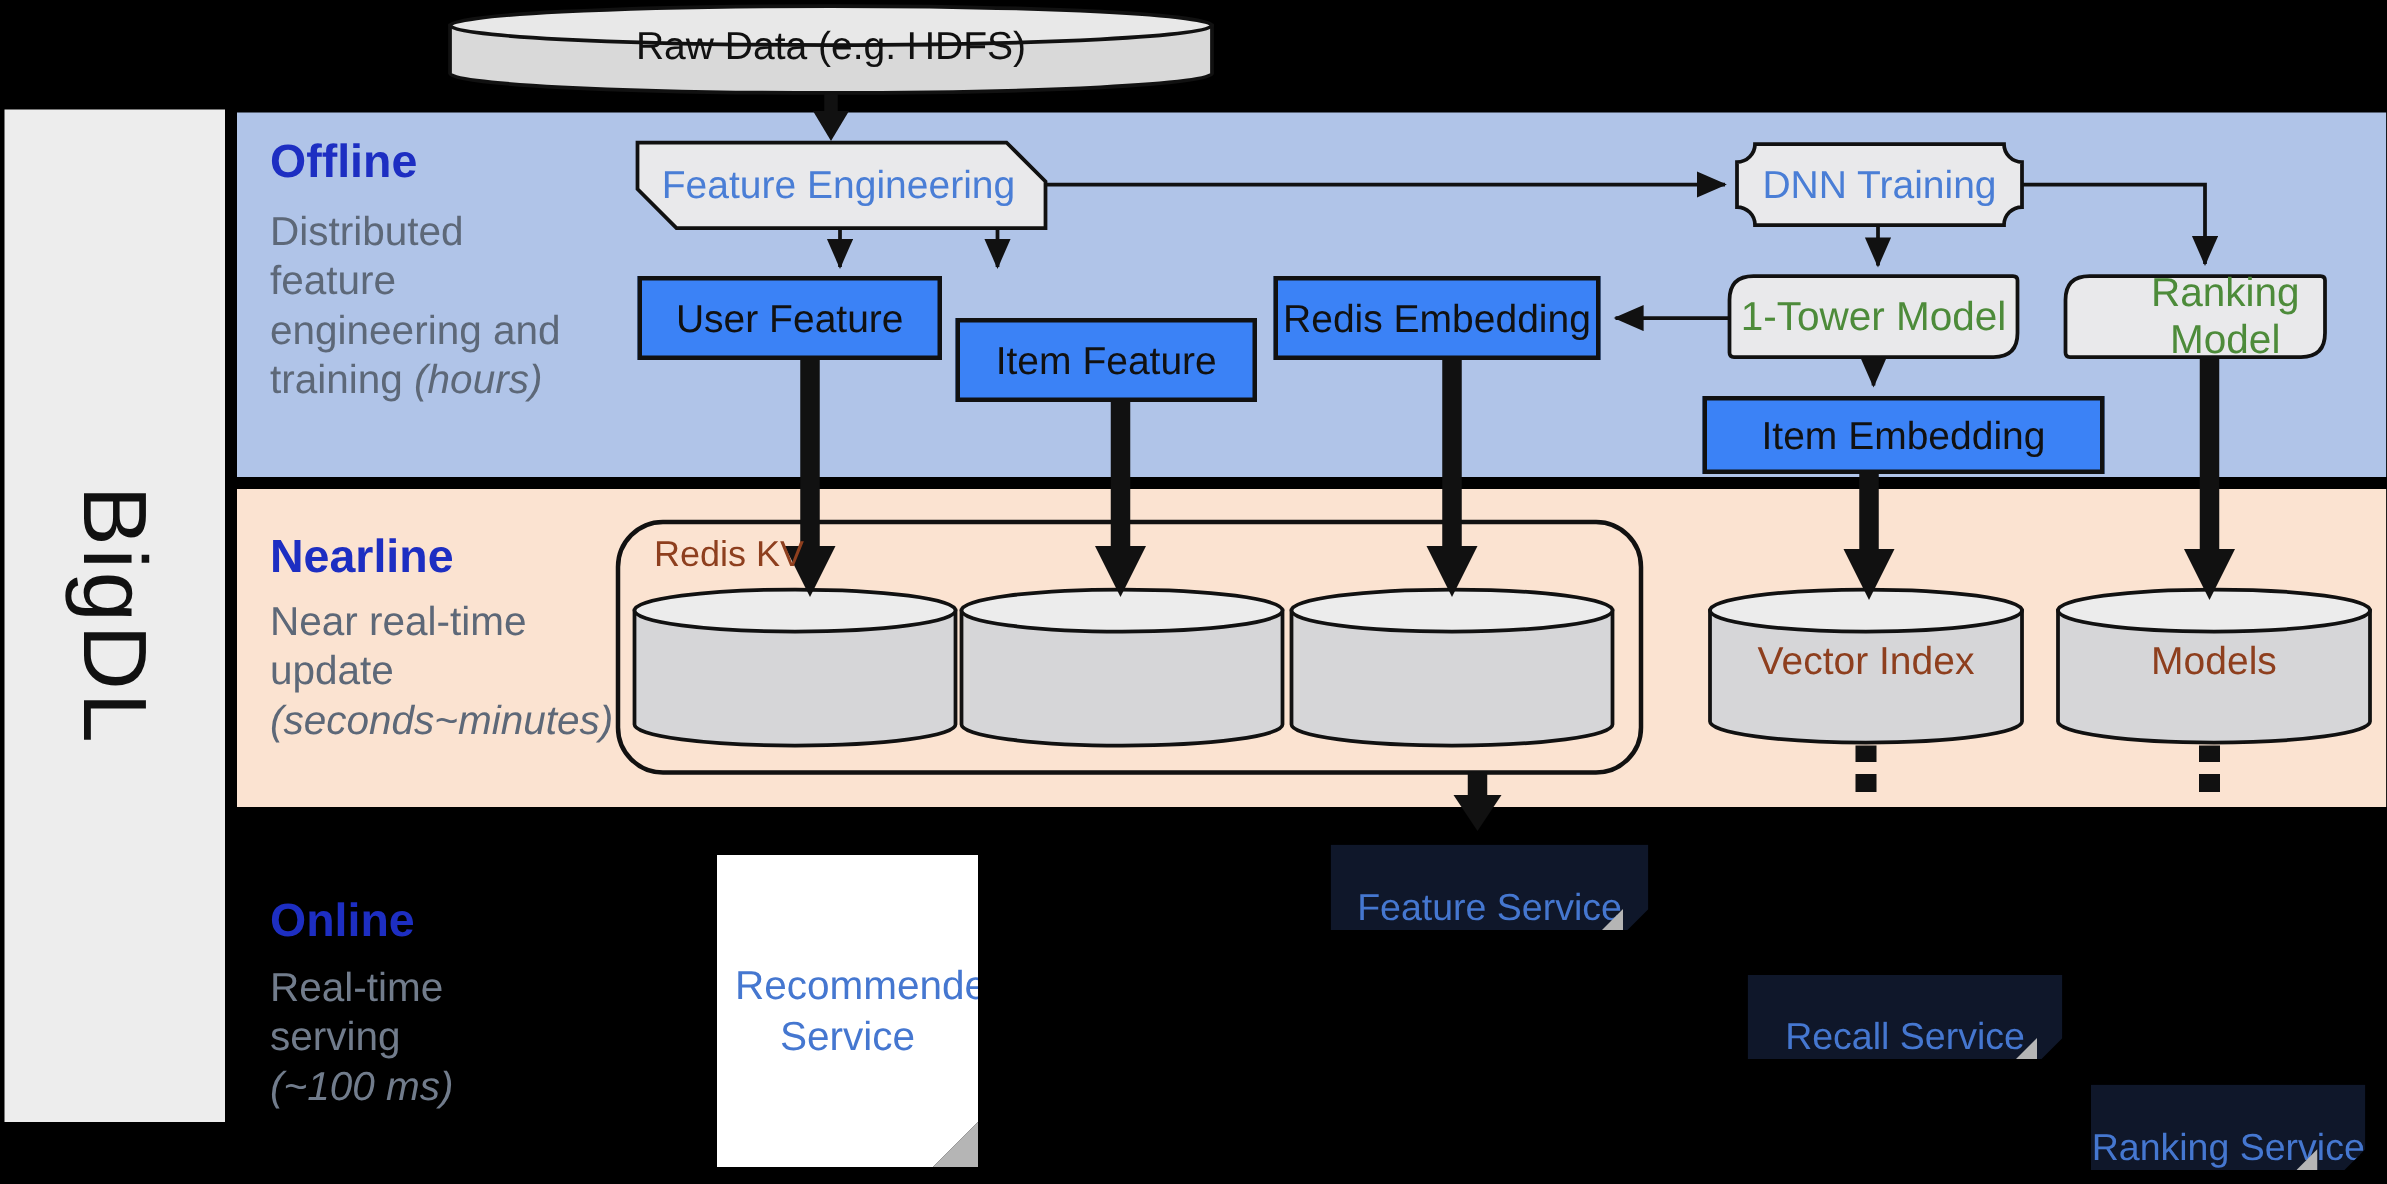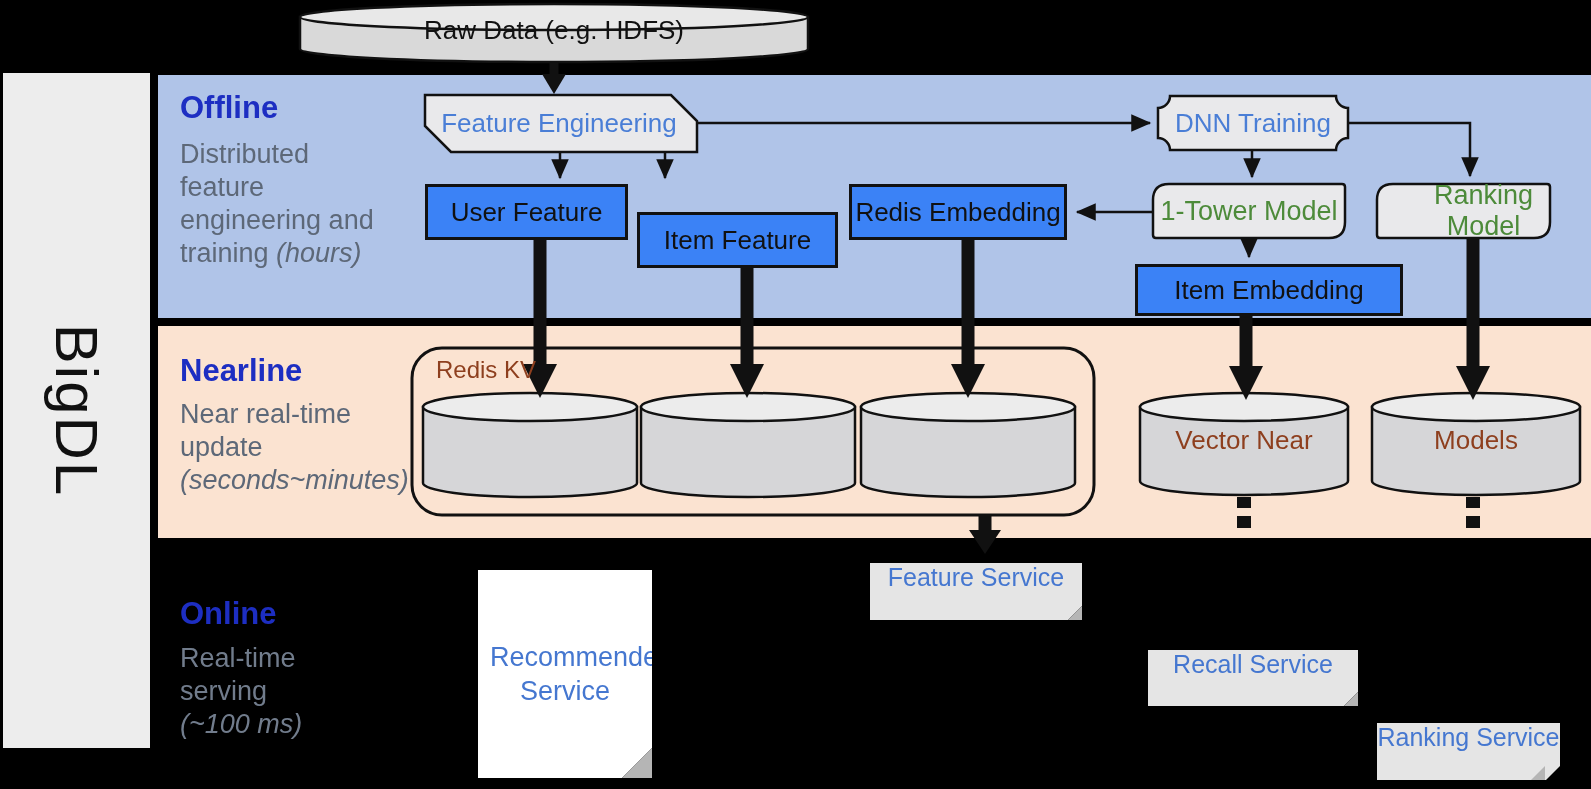--- a/index.html
+++ b/index.html
@@ -22,22 +22,22 @@
   
   .nodelabel{display:flex;align-items:center;justify-content:center;text-align:center;}
   .lbl-blue{color:#4a7ed6;font-size:26px;}
   .lbl-green{color:#4d8b3a;font-size:27px;}
   .lbl-black{color:#111;font-size:26px;}
   .lbl-rust{color:#8e3f1e;font-size:26px;}
   .lbl-rust-sm{color:#8e3f1e;font-size:24px;}
   
   .graybox{background:#3b82f6;border:3px solid #111;box-sizing:border-box;}
   
-  .service{background:#e5e5e5;clip-path:polygon(0 0,100% 0,100% calc(100% - 14px),calc(100% - 14px) 100%,0 100%);
-           display:flex;align-items:flex-start;justify-content:center;}
+  .service{background:#0f172a;clip-path:polygon(0 0,100% 0,100% calc(100% - 14px),calc(100% - 14px) 100%,0 100%);
+           display:flex;align-items:flex-end;justify-content:center;margin-left:17px;}
   .service .txt{color:#4577d0;font-size:25px;}
   .fold-sm{position:absolute;right:0;bottom:0;}
   
   #recommender-doc{background:#fff;clip-path:polygon(0 0,100% 0,100% calc(100% - 30px),calc(100% - 30px) 100%,0 100%);
            display:flex;align-items:center;justify-content:center;text-align:center;}
   #recommender-doc .txt{color:#4577d0;font-size:27px;line-height:34px;width:150px;}
   svg.overlay{position:absolute;left:0;top:0;pointer-events:none;}
 </style>
 </head>
 <body>
@@ -173,21 +173,21 @@
   </div>
 
   <div class="abs nodelabel graybox" style="left:1135px;top:264px;width:268px;height:52px;">
     <span class="lbl-black">Item Embedding</span>
   </div>
 
   <div class="abs" style="left:436px;top:356px;">
     <span class="lbl-rust-sm">Redis KV</span>
   </div>
   <div class="abs nodelabel" style="left:1140px;top:420px;width:208px;height:40px;">
-    <span class="lbl-rust">Vector Near</span>
+    <span class="lbl-rust">Vector Index</span>
   </div>
   <div class="abs nodelabel" style="left:1372px;top:420px;width:208px;height:40px;">
     <span class="lbl-rust">Models</span>
   </div>
 
   <div class="abs band-title" style="left:180px;top:90px;">Offline</div>
   <div class="abs band-desc" style="left:180px;top:138px;">
     <div>Distributed</div>
     <div>feature</div>
     <div>engineering and</div>

